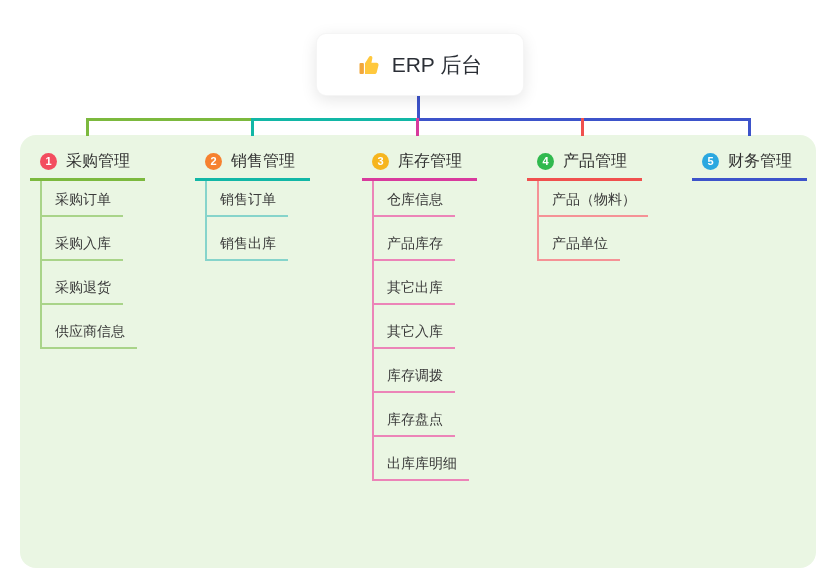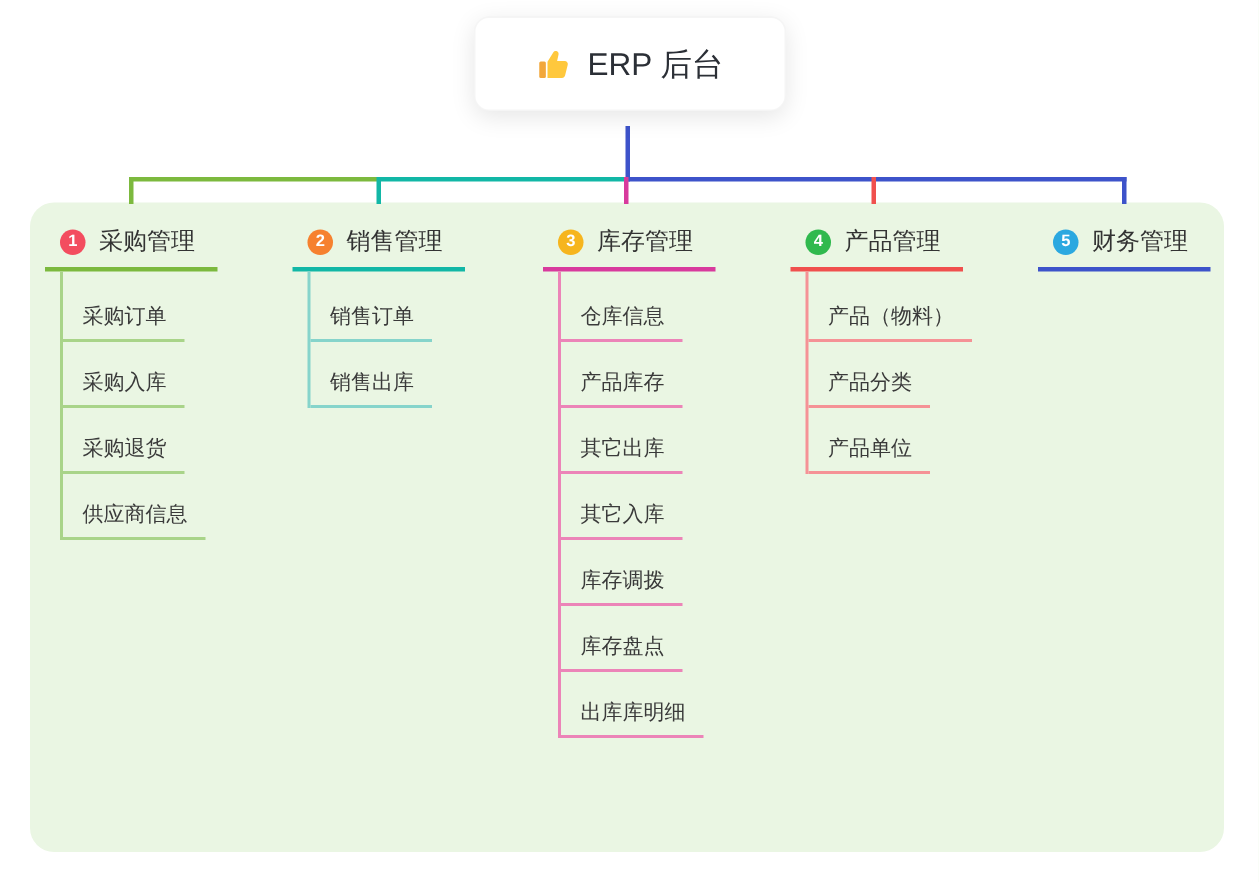--- a/index.html
+++ b/index.html
@@ -1,21 +1,21 @@
 <!DOCTYPE html>
 <html><head>
 <meta charset="utf-8">
 <style>
   html,body{margin:0;padding:0;background:#ffffff;}
   body{width:839px;height:588px;position:relative;overflow:hidden;
        font-family:"Liberation Sans","DejaVu Sans",sans-serif;}
   .canvas{position:absolute;inset:0;}
 
   
-  .root-node{position:absolute;left:316px;top:11px;width:208px;height:63px;
+  .root-node{position:absolute;left:316px;top:33px;width:208px;height:63px;
     background:#ffffff;border-radius:10px;border:1px solid rgba(0,0,0,.04);
     box-shadow:0 4px 16px rgba(0,0,0,.10);box-sizing:border-box;
     display:flex;align-items:center;justify-content:center;gap:10px;
     font-size:21px;font-weight:500;color:#2b2f36;z-index:5;}
   .thumb{display:inline-flex;width:24px;height:24px;}
 
   
   .line{position:absolute;z-index:1;}
   .root-drop{left:417px;top:84px;width:3px;height:37px;background:#3D53CA;}
   .bus{top:118px;height:3px;}
@@ -48,21 +48,21 @@
   .badge{flex:0 0 auto;width:17px;height:17px;border-radius:50%;color:#fff;
     font-size:11px;line-height:17px;text-align:center;font-weight:bold;}
   .b1 .badge{background:#F34D5F;}
   .b2 .badge{background:#F6812F;}
   .b3 .badge{background:#F6B51E;}
   .b4 .badge{background:#30B94E;}
   .b5 .badge{background:#2BA8E0;}
 
   .children{margin-left:10px;border-left:2px solid var(--light);}
   .child{height:44px;display:flex;align-items:flex-end;}
-  .child:first-child{height:47px;text-align:right;}
+  .child:first-child{height:36px;text-align:right;}
   .child-label{display:inline-block;border-bottom:2px solid var(--light);
     padding:0 12px 6px 13px;font-size:14px;color:#3a3a3a;white-space:nowrap;
     min-width:62px;box-sizing:border-box;}
 </style>
 </head>
 <body>
 
 <div class="canvas">
 
   <div class="root-node">
@@ -156,23 +156,20 @@
   <div class="branch b4">
     <div class="branch-header">
       <span class="badge">4</span>
       <span>产品管理</span>
     </div>
     <div class="children">
       <div class="child">
           <span class="child-label">产品（物料）</span>
         </div>
       <div class="child">
-          <span class="child-label">产品分类</span>
-        </div>
-      <div class="child">
           <span class="child-label">产品单位</span>
         </div>
     </div>
   </div>
 
   <div class="branch b5">
     <div class="branch-header">
       <span class="badge">5</span>
       <span>财务管理</span>
     </div>

